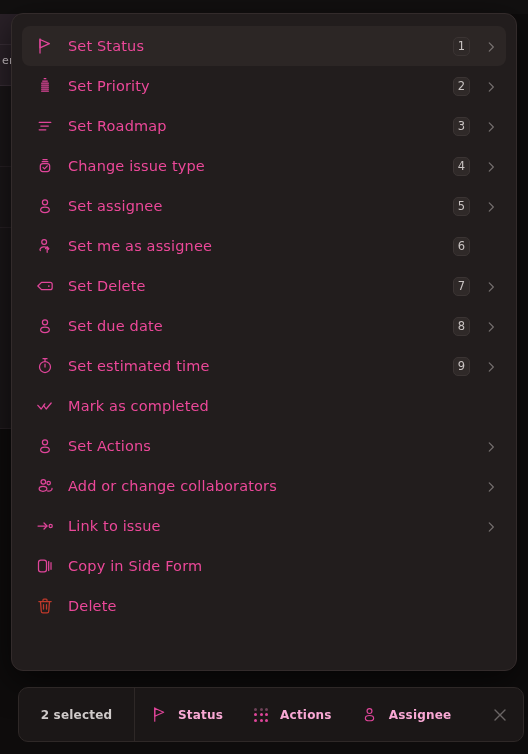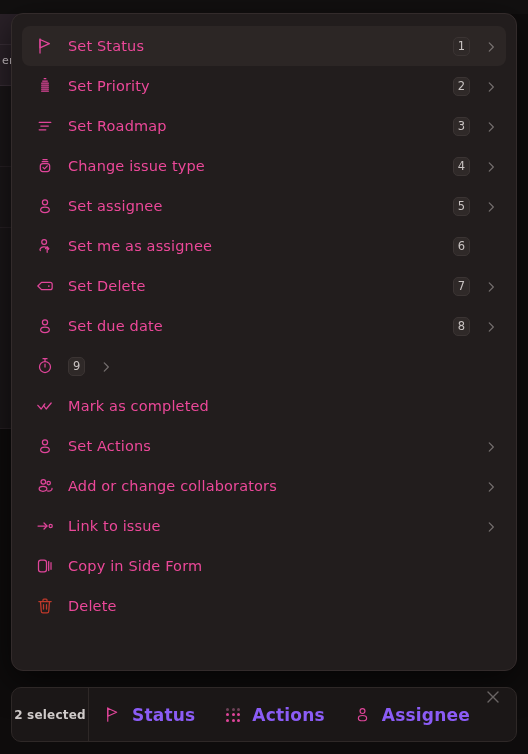--- a/index.html
+++ b/index.html
@@ -114,30 +114,30 @@
     height: 14px;
     margin-left: 4px;
     opacity: .62;
   }
   .mi-chev.hidden { visibility: hidden; }
   .mi-spacer-badge { flex: 0 0 auto; width: 0; margin-right: 10px; }
 
   
   #selection-bar {
     position: absolute;
-    left: 11px;
+    left: 18px;
     top: 687px;
     width: 506px;
     height: 55px;
     box-sizing: border-box;
     background: #1b1717;
     border: 1px solid #2e2827;
     border-radius: 10px;
     display: flex;
-    align-items: flex-start;
+    align-items: center;
   }
   #selection-count {
     width: 116px;
     text-align: center;
     color: #cfcac9;
     font-size: 12px;
     font-weight: bold;
     letter-spacing: .2px;
     border-right: 1px solid #2e2827;
     height: 100%;
@@ -155,22 +155,22 @@
   }
   .sb-action .sb-icon {
     width: 20px;
     height: 20px;
     display: flex;
     align-items: center;
     justify-content: center;
     margin-right: 9px;
   }
   .sb-action .sb-label {
-    color: #8b5cf6;
-    font-size: 17px;
+    color: #f9a8d4;
+    font-size: 12px;
     font-weight: bold;
     letter-spacing: .2px;
     white-space: nowrap;
   }
   #selection-close {
     margin-left: auto;
     margin-right: 14px;
     width: 18px;
     height: 18px;
     opacity: .5;
@@ -323,20 +323,21 @@
     </div>
     <div class="menu-item">
       <span class="mi-icon">
         <svg width="20" height="20" viewBox="0 0 24 24" fill="none" stroke="#e0459a" stroke-width="1.5" stroke-linecap="round" stroke-linejoin="round">
           <path d="M9.6 3.2 H14.4"></path>
           <path d="M12 3.4 V5.9"></path>
           <circle cx="12" cy="13.2" r="6.6"></circle>
           <path d="M12 9.6 V13.2"></path>
         </svg>
       </span>
+      <span class="mi-label">Set estimated time</span>
       <span class="mi-badge">9</span>
       <span class="mi-chev"><svg width="14" height="14" viewBox="0 0 24 24" fill="none" stroke="#a9a3a2" stroke-width="2" stroke-linecap="round" stroke-linejoin="round">
           <path d="M9 5 L16 12 L9 19"></path>
         </svg></span>
     </div>
     <div class="menu-item">
       <span class="mi-icon">
         <svg width="20" height="20" viewBox="0 0 24 24" fill="none" stroke="#e0459a" stroke-width="1.5" stroke-linecap="round" stroke-linejoin="round">
           <path d="M3.4 11.2 L7.4 15.6 L11.8 9.4"></path>
           <path d="M10.2 11.2 L13.4 15.6 L19.4 8.4"></path>

